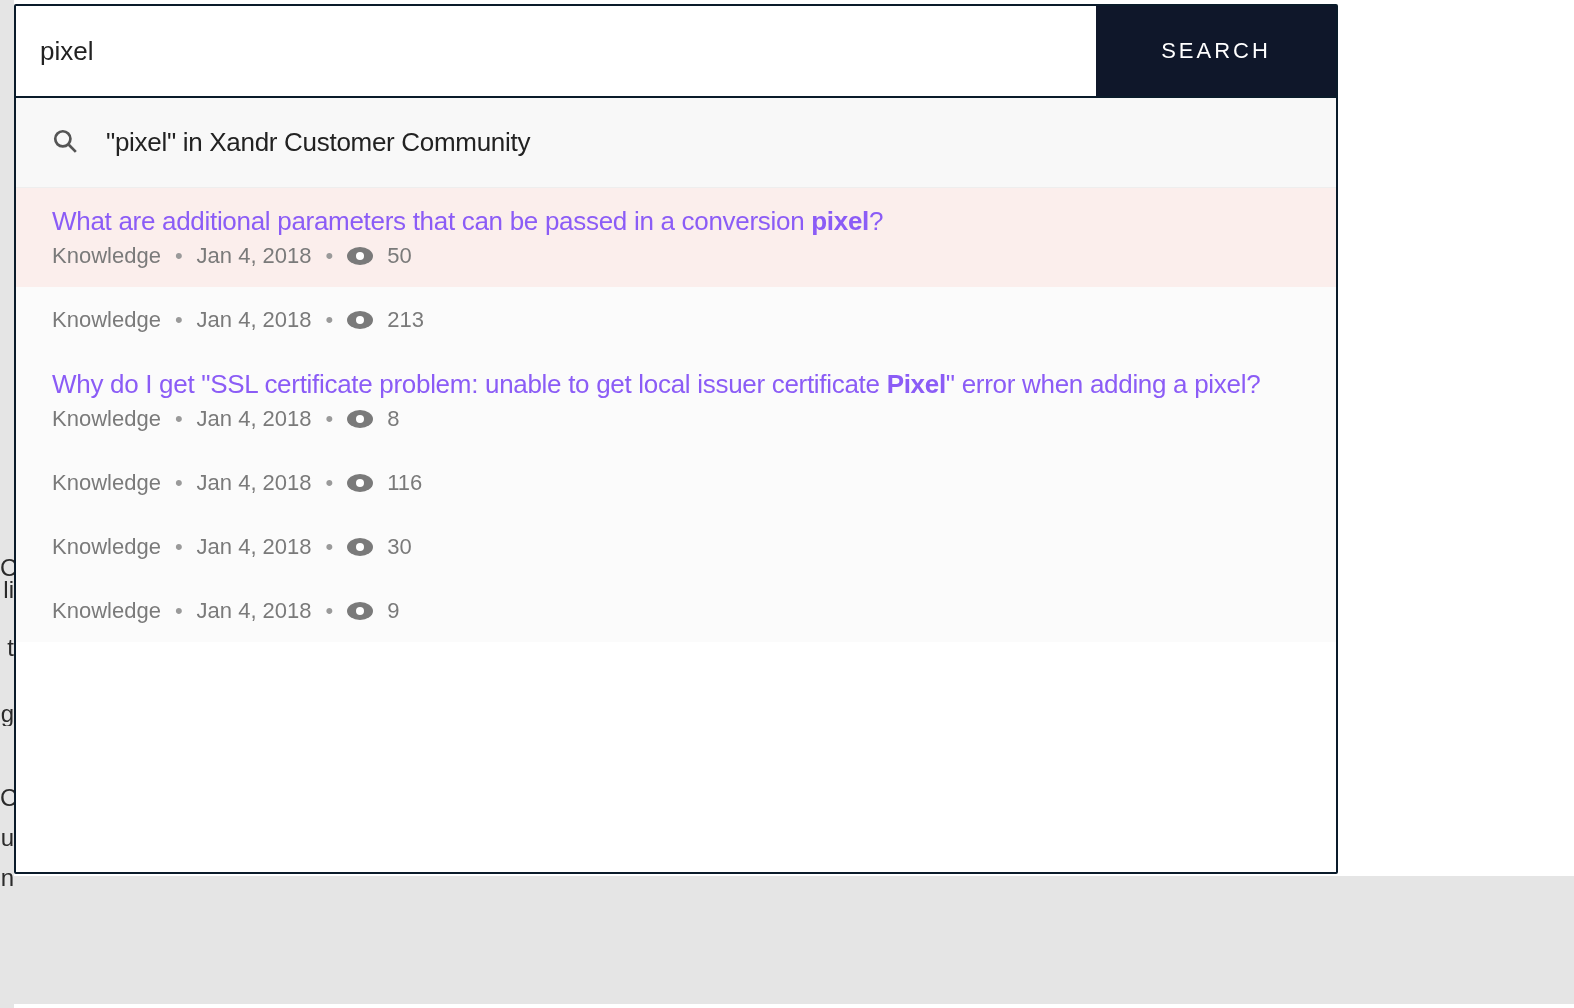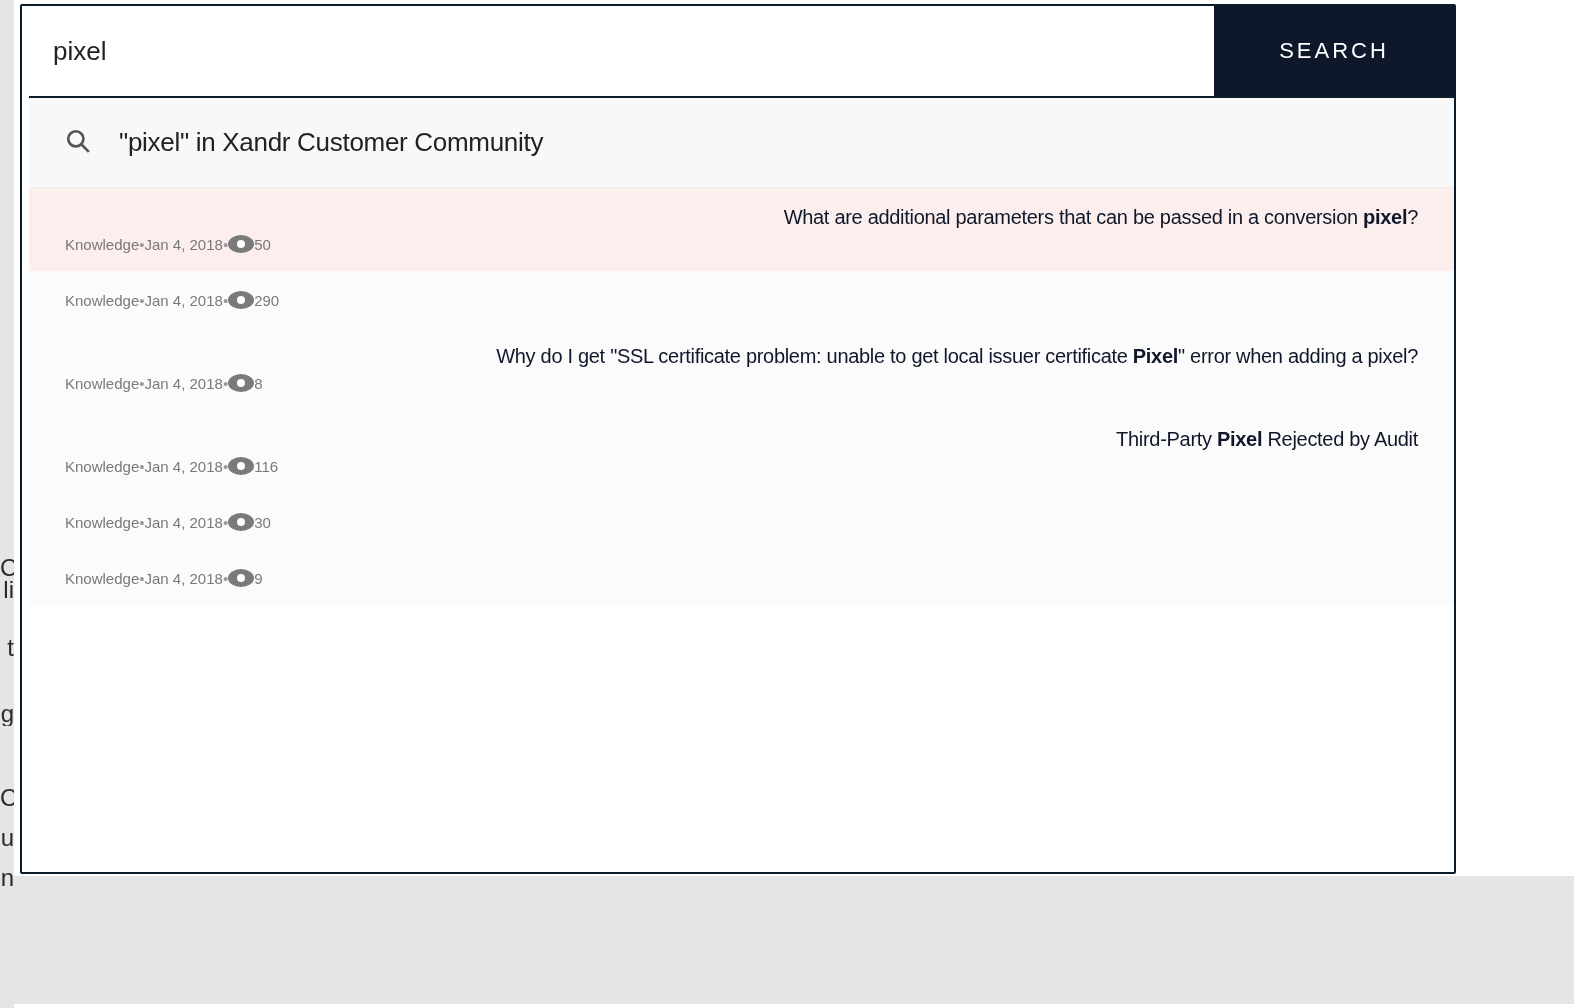--- a/index.html
+++ b/index.html
@@ -4,40 +4,40 @@
 <style>
   * { box-sizing: border-box; margin: 0; padding: 0; }
   html, body { width: 1574px; height: 1008px; background: #fff; font-family: "Helvetica Neue", Helvetica, Arial, sans-serif; overflow: hidden; }
   .stage { position: relative; width: 1574px; height: 1008px; background: #fff; }
 
   
   .underlay { position: absolute; left: 0; top: 0; width: 14px; height: 1008px; background: #e5e5e5; }
   .underlay-slice { position: absolute; left: 0; width: 14px; text-align: right; color: #2b2b2b; font-size: 24px; line-height: 1; overflow: hidden; }
 
   
-  .panel { position: absolute; left: 20px; top: 4px; width: 1436px; height: 870px; background: #fff; border: 2px solid #0a1b2a; border-radius: 2px; padding-left: 7px; }
+  .panel { position: absolute; left: 14px; top: 4px; width: 1324px; height: 870px; background: #fff; border: 2px solid #0a1b2a; border-radius: 2px; }
 
   
   .searchbar { display: flex; height: 92px; border-bottom: 2px solid #0a1b2a; }
   .searchbar input { flex: 1; border: none; outline: none; font-size: 26px; color: #222; padding: 0 24px; font-family: inherit; }
   .searchbar input::placeholder { color: #888; }
   .search-btn { width: 240px; background: #0f172a; color: #fff; border: none; font-size: 22px; letter-spacing: 3px; font-weight: 500; cursor: pointer; font-family: inherit; }
 
   
   .scope { display: flex; align-items: center; height: 90px; padding: 0 36px; background: #f8f8f8; border-bottom: 1px solid #eee; }
   .scope svg { width: 26px; height: 26px; fill: none; stroke: #555; stroke-width: 2.5; margin-right: 28px; }
   .scope-text { font-size: 26px; color: #222; letter-spacing: -0.3px; }
 
   
   .results { background: #fbfbfb; }
   .result { padding: 16px 36px 18px; cursor: pointer; }
   .result.highlight { background: #fbeeec; }
-  .r-title { font-size: 20px; color: #0f172a; line-height: 1.35; letter-spacing: -0.3px; text-align: right; }
+  .r-title { font-size: 26px; color: #8b5cf6; line-height: 1.35; letter-spacing: -0.3px; }
   .r-title b { font-weight: 700; }
-  .r-meta { display: flex; align-items: center; margin-top: 4px; font-size: 15px; color: #7a7a7a; }
+  .r-meta { display: flex; align-items: center; gap: 14px; margin-top: 4px; font-size: 22px; color: #7a7a7a; }
   .dot { color: #9a9a9a; }
   .eye { display: inline-flex; align-items: center; }
   .eye svg { width: 26px; height: 18px; }
   .eye svg .outer { fill: #7a7a7a; }
   .eye svg .inner { fill: #fff; }
 
   
   .bottomstrip { position: absolute; left: 14px; top: 876px; width: 1560px; height: 128px; background: #e5e5e5; }
 </style>
 </head>
@@ -95,41 +95,40 @@
             <span>Knowledge</span>
             <span class="dot">•</span>
             <span>Jan 4, 2018</span>
             <span class="dot">•</span>
             <span class="eye">
               <svg viewBox="0 0 26 18">
                 <ellipse class="outer" cx="13" cy="9" rx="13" ry="9"></ellipse>
                 <circle class="inner" cx="13" cy="9" r="4"></circle>
               </svg>
             </span>
-            <span>290</span>
+            <span>213</span>
           </div>
         </div>
         <div class="result">
           <div class="r-title">Why do I get "SSL certificate problem: unable to get local issuer certificate <b>Pixel</b>" error when adding a pixel?</div>
           <div class="r-meta">
             <span>Knowledge</span>
             <span class="dot">•</span>
             <span>Jan 4, 2018</span>
             <span class="dot">•</span>
             <span class="eye">
               <svg viewBox="0 0 26 18">
                 <ellipse class="outer" cx="13" cy="9" rx="13" ry="9"></ellipse>
                 <circle class="inner" cx="13" cy="9" r="4"></circle>
               </svg>
             </span>
             <span>8</span>
           </div>
         </div>
         <div class="result">
-          <div class="r-title">Third-Party <b>Pixel</b> Rejected by Audit</div>
           <div class="r-meta">
             <span>Knowledge</span>
             <span class="dot">•</span>
             <span>Jan 4, 2018</span>
             <span class="dot">•</span>
             <span class="eye">
               <svg viewBox="0 0 26 18">
                 <ellipse class="outer" cx="13" cy="9" rx="13" ry="9"></ellipse>
                 <circle class="inner" cx="13" cy="9" r="4"></circle>
               </svg>

